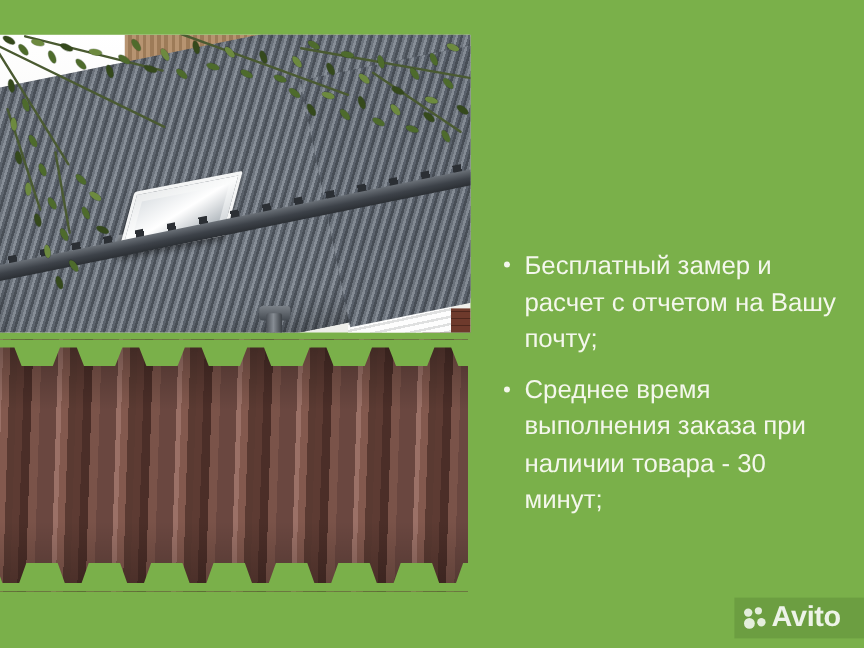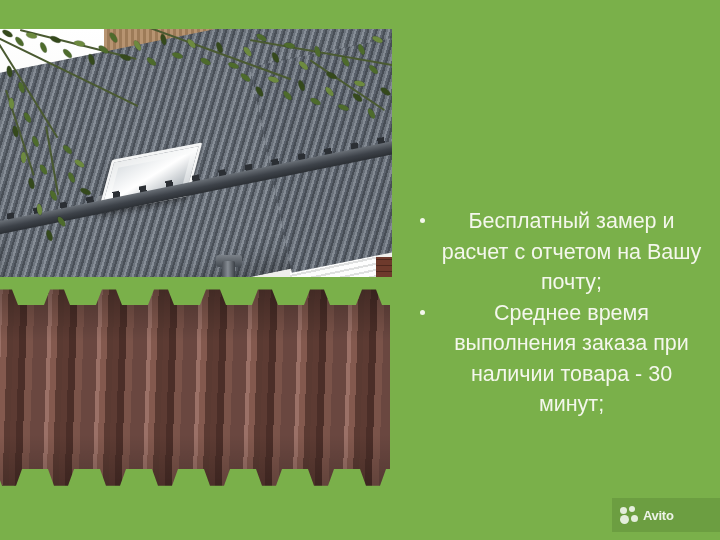--- a/index.html
+++ b/index.html
@@ -118,38 +118,38 @@
         136px 0,130px 70%,116px 70%,110px 0,
         84px 0,78px 70%,64px 70%,58px 0,
         32px 0,26px 70%,12px 70%,6px 0,0 0);}
 
   
   #text-col{position:absolute;left:396px;top:0;width:324px;height:540px;}
   #title{position:absolute;left:12px;top:128px;width:300px;
       text-align:center;color:#f2f6ea;
       font-size:20.5px;font-weight:400;letter-spacing:.6px;line-height:26px;
       text-transform:uppercase;}
-  #bullets{position:absolute;left:10px;top:206px;width:300px;list-style:none;margin:0;padding:0;text-align:center;}
+  #bullets{position:absolute;left:10px;top:206px;width:300px;list-style:none;margin:0;padding:0;}
   #bullets li{position:relative;padding-left:31px;margin:0 0 0 0;
       color:#f4f7ec;font-size:21.5px;line-height:30.5px;}
-  #bullets li + li{margin-top:0px;}
+  #bullets li + li{margin-top:12px;}
   #bullets li .dot{position:absolute;left:14px;top:12px;width:5px;height:5px;
       border-radius:50%;background:#f4f7ec;}
 
   
   #avito{position:absolute;left:612px;top:498px;width:108px;height:34px;
       background:rgba(40,70,20,.16);display:flex;align-items:center;
       padding-left:8px;box-sizing:border-box;}
   #avito-dots{position:relative;width:22px;height:18px;flex:0 0 22px;}
   #avito-dots i{position:absolute;border-radius:50%;background:rgba(255,255,255,.82);display:block;}
   #avito-dots i.a{left:0;top:1px;width:7px;height:7px;}
   #avito-dots i.b{left:9px;top:0px;width:6px;height:6px;}
   #avito-dots i.c{left:0px;top:9px;width:9px;height:9px;}
   #avito-dots i.d{left:11px;top:9px;width:7px;height:7px;}
-  #avito-word{color:rgba(255,255,255,.88);font-size:13px;font-weight:bold;
+  #avito-word{color:rgba(255,255,255,.88);font-size:24px;font-weight:bold;
       letter-spacing:-.3px;margin-left:1px;}
 </style>
 </head>
 <body>
 
 <div id="slide">
 
   <div id="photo-roof">
     <div class="sky"></div>
     <div class="wall-slats"></div>

